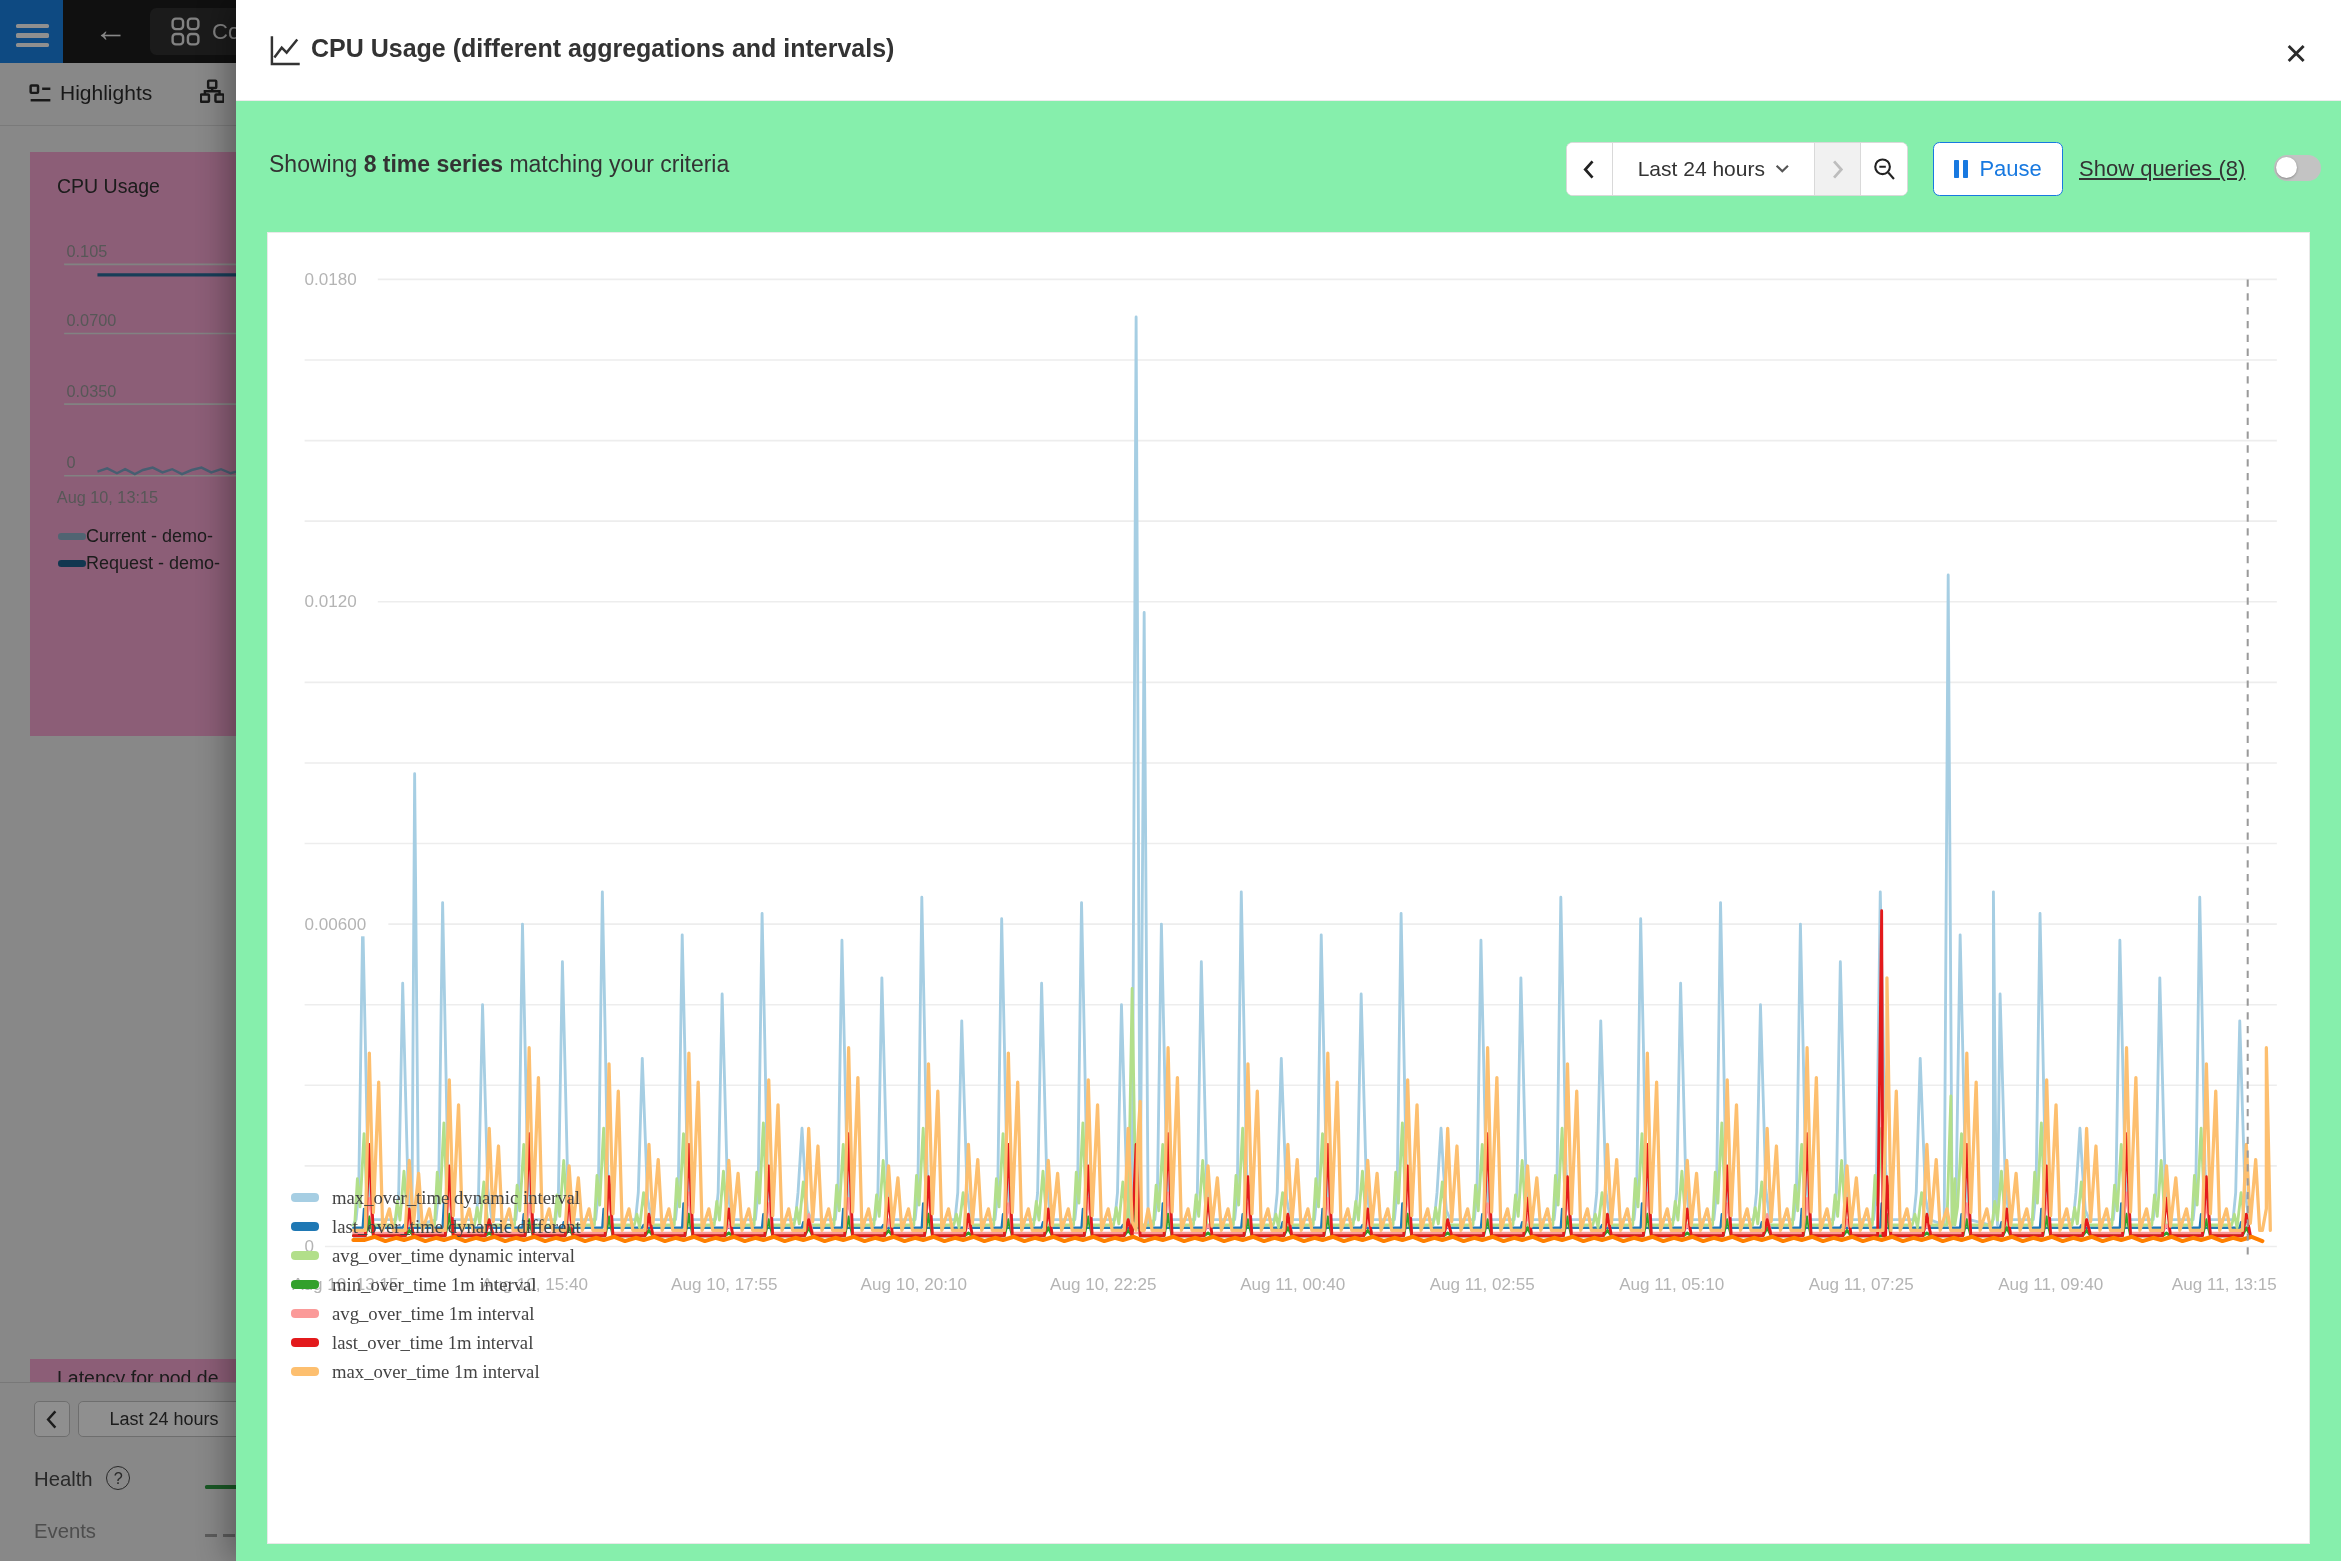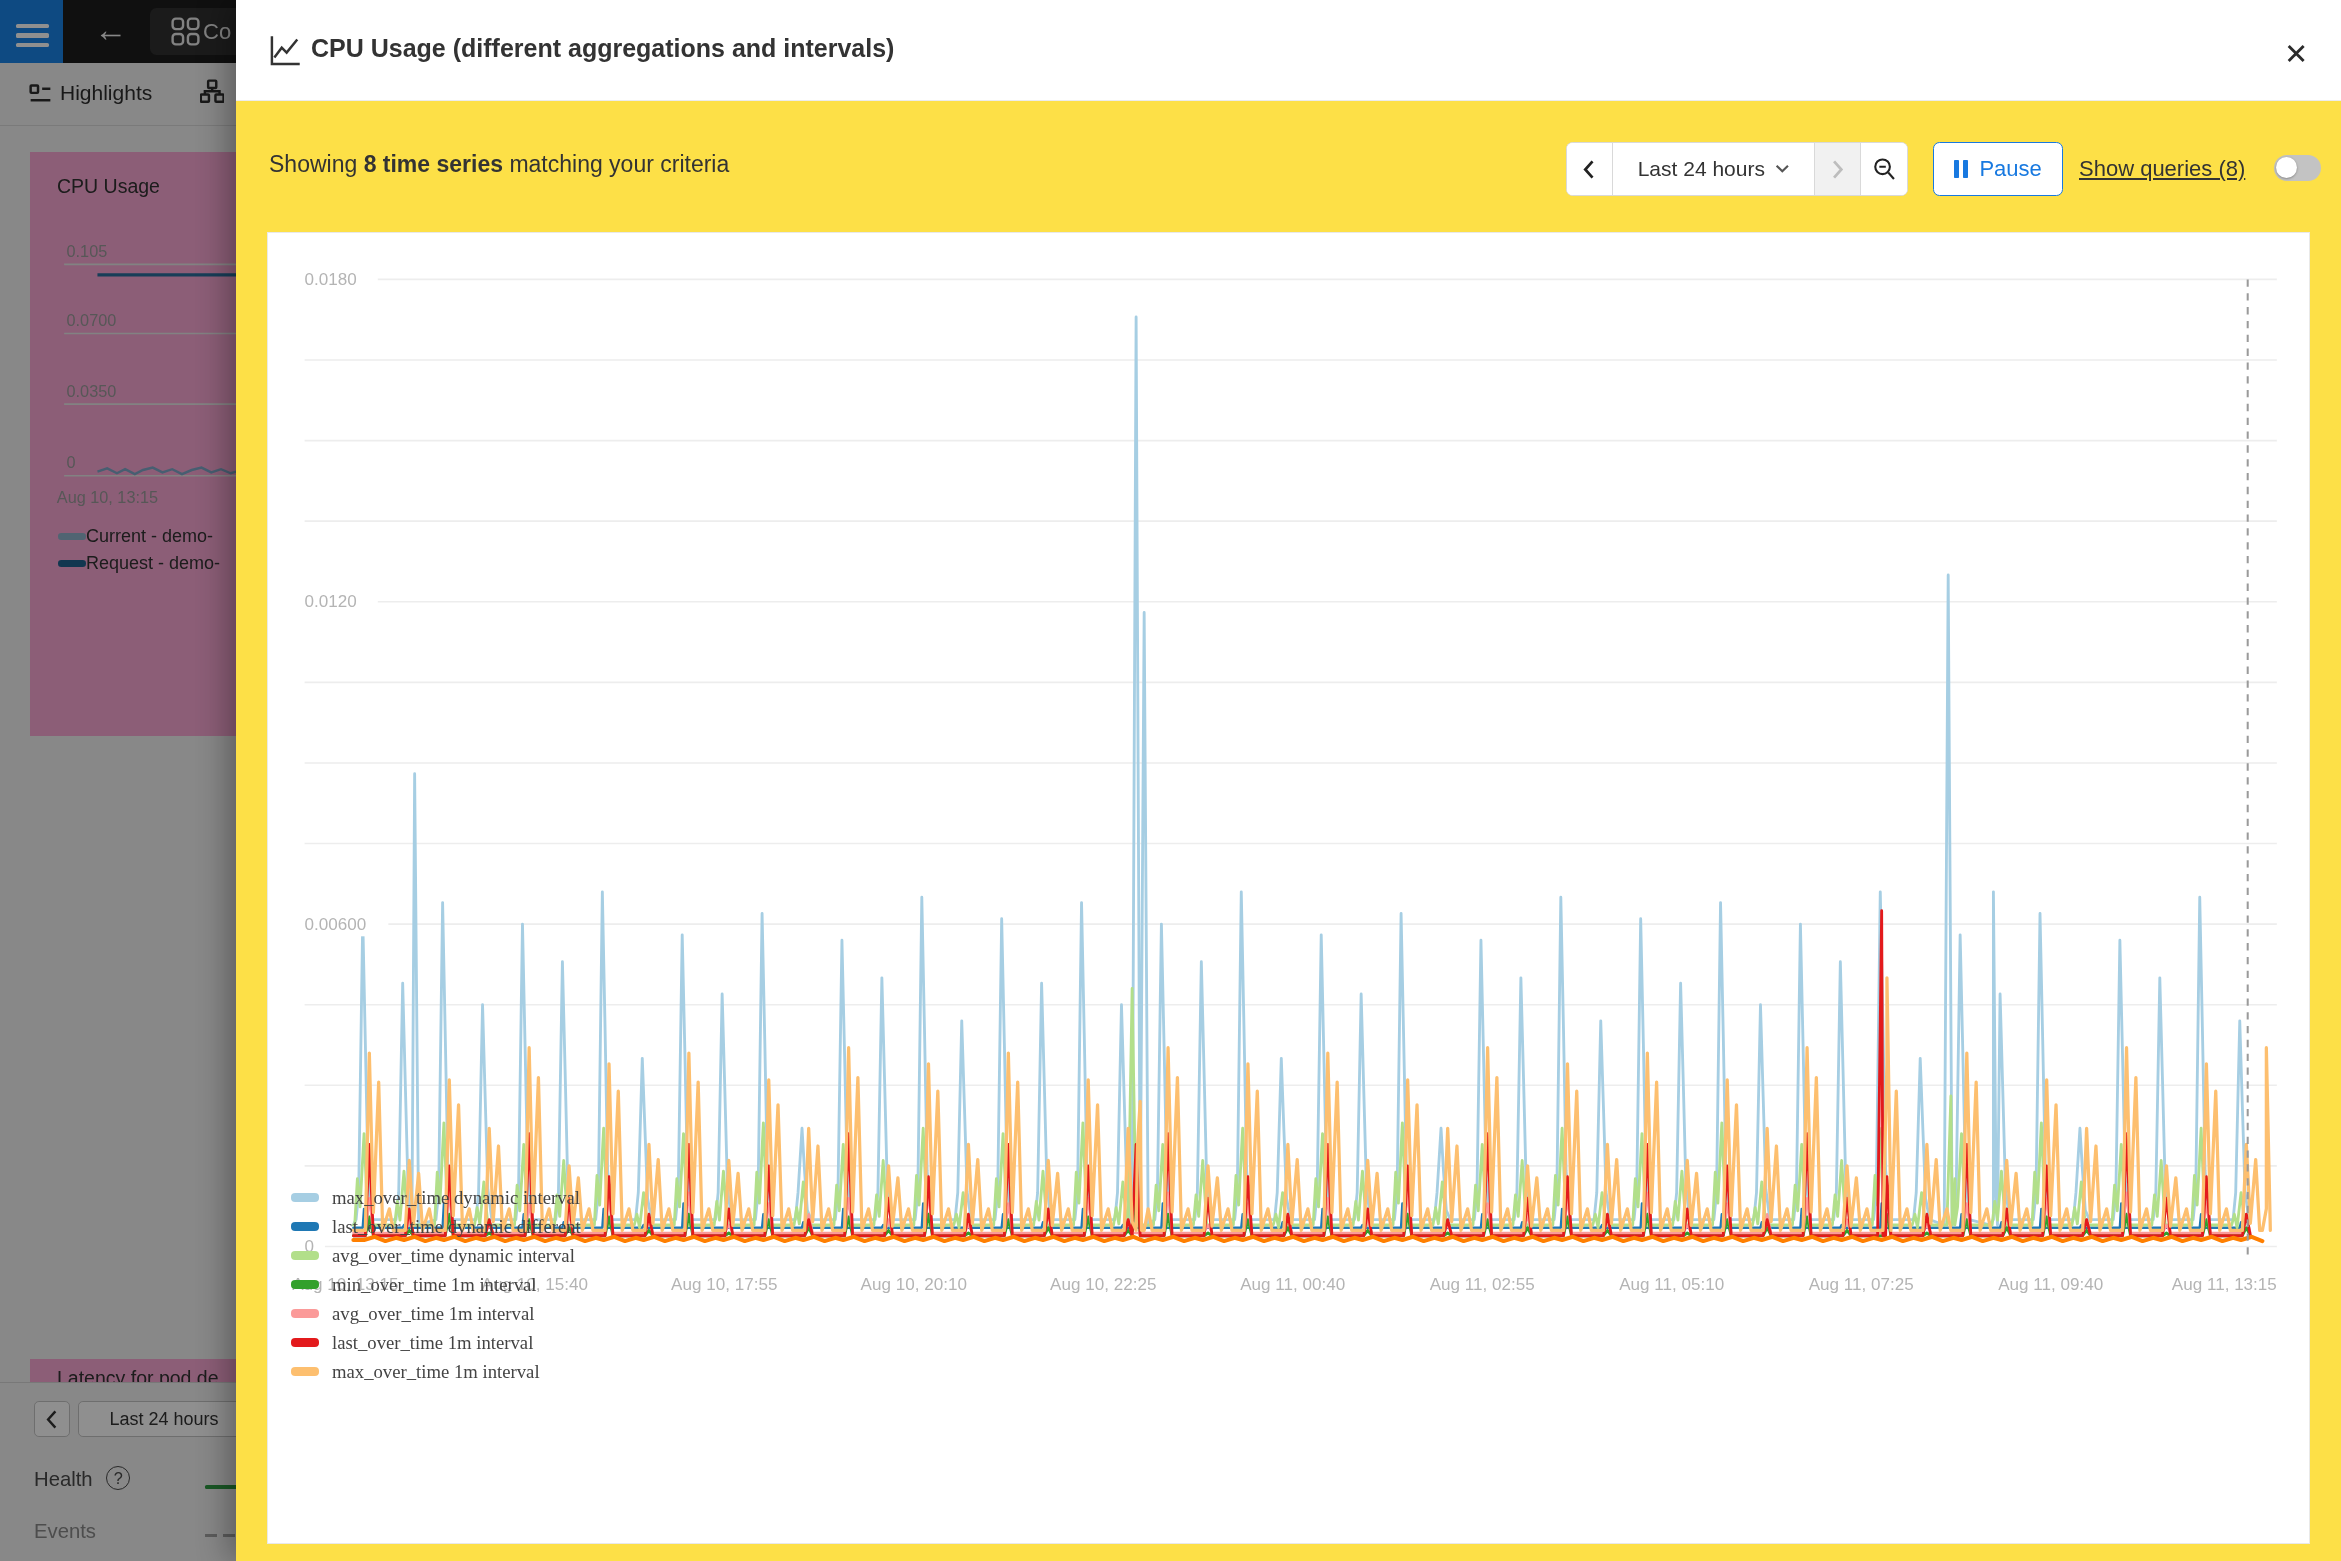--- a/index.html
+++ b/index.html
@@ -8,21 +8,21 @@
   .stage { position:relative; width:2342px; height:1561px; }
 
   
   .bg { position:absolute; inset:0; z-index:0; }
   .bg-topbar { position:absolute; left:0; top:0; width:2342px; height:63px; background:#1d1d1d; }
   .bg-bluesq { position:absolute; left:0; top:0; width:63px; height:63px; background:#1a84e8; }
   .hamburger span { display:block; width:33px; height:4.1px; background:#fff; border-radius:1.6px; margin:5.7px 0; }
   .hamburger { position:absolute; left:15.5px; top:18px; }
   .back-arrow { position:absolute; left:94px; top:11.4px; color:#f2f2f2; font-size:33px; }
   .app-btn { position:absolute; left:150px; top:8.1px; width:122px; height:47px; background:#313131;
-             border-radius:6.5px; display:flex; align-items:center; padding-left:21px; gap:3px; }
+             border-radius:6.5px; display:flex; align-items:center; padding-left:21px; gap:12px; }
   .app-btn .label { color:#e8e8e8; font-size:22px; }
   .bg-content { position:absolute; left:0; top:63px; width:244px; height:1498px; background:#f2f2f2; }
   .tabrow { position:absolute; left:0; top:0; width:244px; height:63px; border-bottom:1.6px solid #dadada;padding-left:44px; }
   .tab-label { position:absolute; left:60px; top:18px; font-size:21px; color:#2e2e2e; }
   .card { position:absolute; left:30px; width:217px; background:#f9a8d4; }
   .card-title { position:absolute; left:27px; font-size:19.5px; color:#333; }
   .cpu-card { top:89px; height:584px; }
   .err-card { top:697px; height:599px; }
   .lat-card { top:1296px; height:202px; }
   .mini-legend-row { position:absolute; left:28px; display:flex; align-items:center; }
@@ -46,21 +46,21 @@
   
   .scrim { position:absolute; inset:0; background:rgba(0,0,0,0.44); z-index:1; }
 
   
   .modal { position:absolute; left:236px; top:0; width:2106px; height:1561px; background:#fff; z-index:2;
            box-shadow:-9.8px 0 29px rgba(0,0,0,0.30); }
   .m-header { position:absolute; left:0; top:0; width:100%; height:101px; background:#fff;
               border-bottom:1.6px solid #ececec; }
   .m-title { position:absolute; left:75px; top:34px; font-size:25px; font-weight:700; color:#333; white-space:nowrap; }
   .m-close { position:absolute; left:2048px; top:37px; font-size:29px; color:#2b2b2b; cursor:pointer; }
-  .m-body { position:absolute; left:0; top:101px; width:100%; height:1460px; background:#fde047;text-align:center; }
+  .m-body { position:absolute; left:0; top:101px; width:100%; height:1460px; background:#86efac;text-align:center; }
   .summary { position:absolute; left:33px; top:50px; font-size:23px; color:#333; white-space:nowrap; }
   .summary b { font-weight:700; }
   .seg-group { position:absolute; left:1330px; top:41px; height:54px; display:flex;
                border:1.6px solid #d9d9d9; border-radius:6.5px; overflow:hidden; background:#fff; }
   .seg { display:flex; align-items:center; justify-content:center; border-right:1.6px solid #d9d9d9; background:#fff; }
   .seg:last-child { border-right:none; }
   .seg.w-ch { width:46px; }
   .seg.w-main { width:202px; gap:9.8px; font-size:21px; color:#333; white-space:nowrap; }
   .seg.disabled { background:#f1f1f1; }
   .pause-btn { position:absolute; left:1697px; top:41px; width:130px; height:54px; background:#fff;

